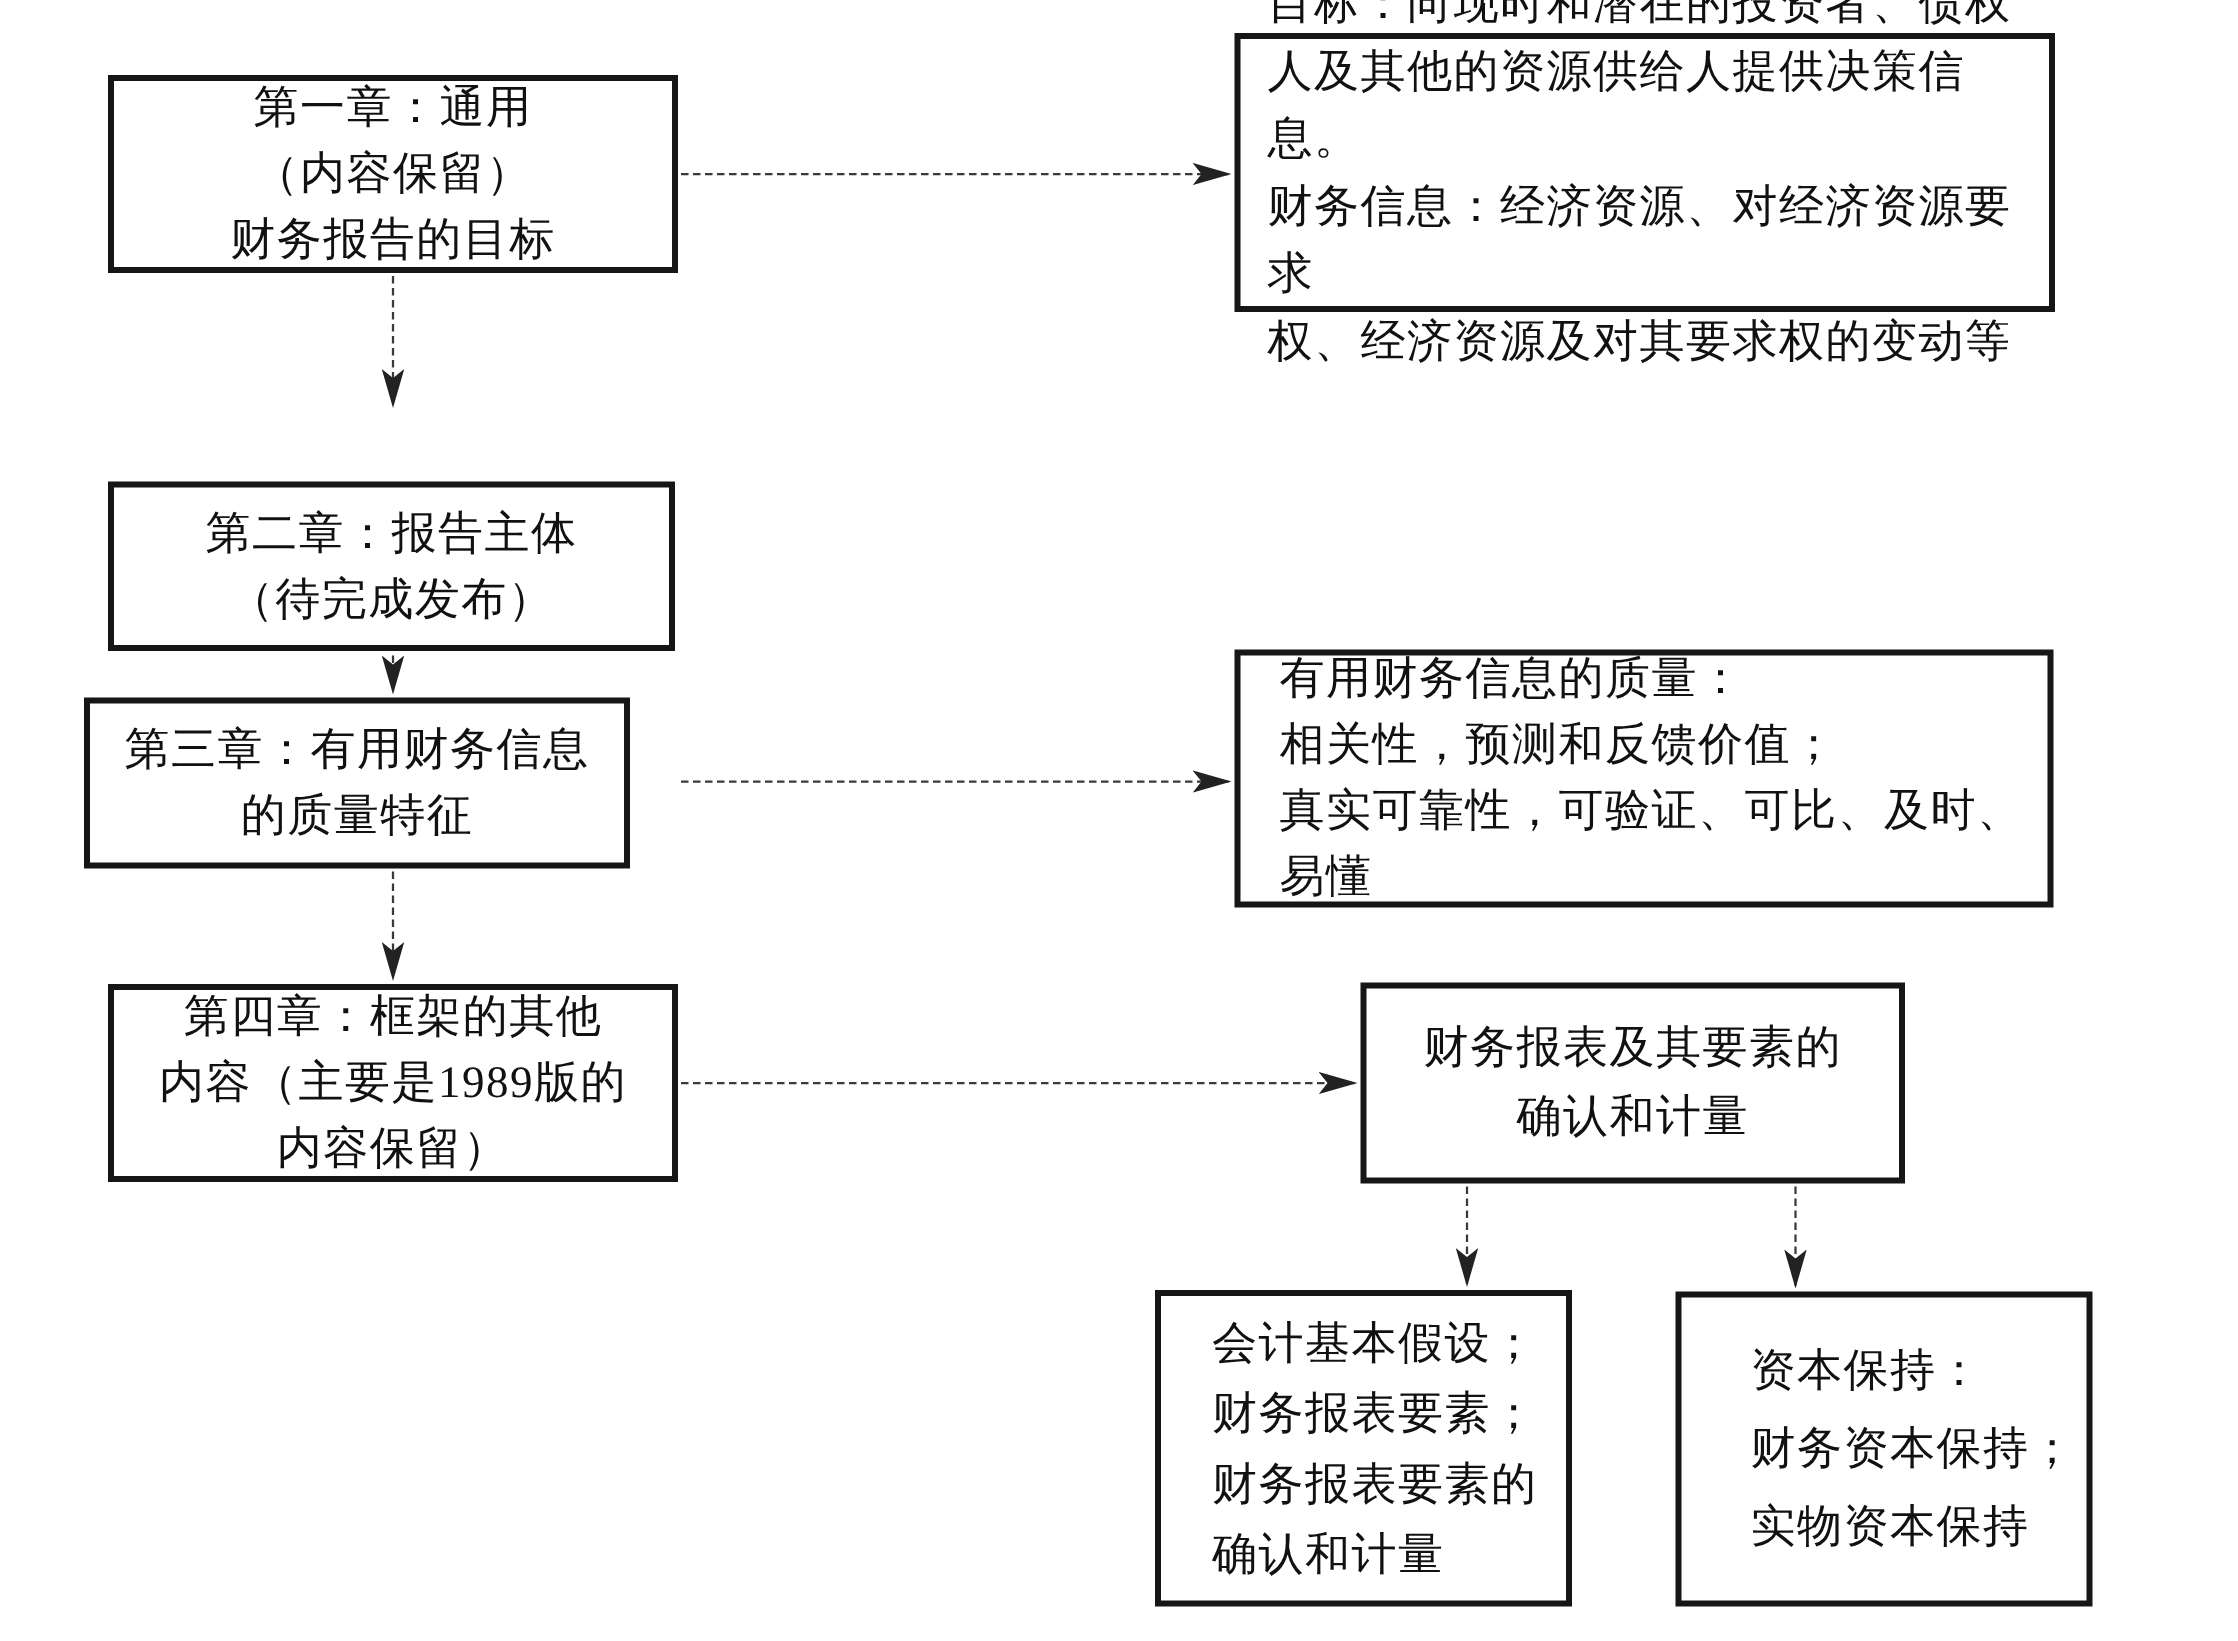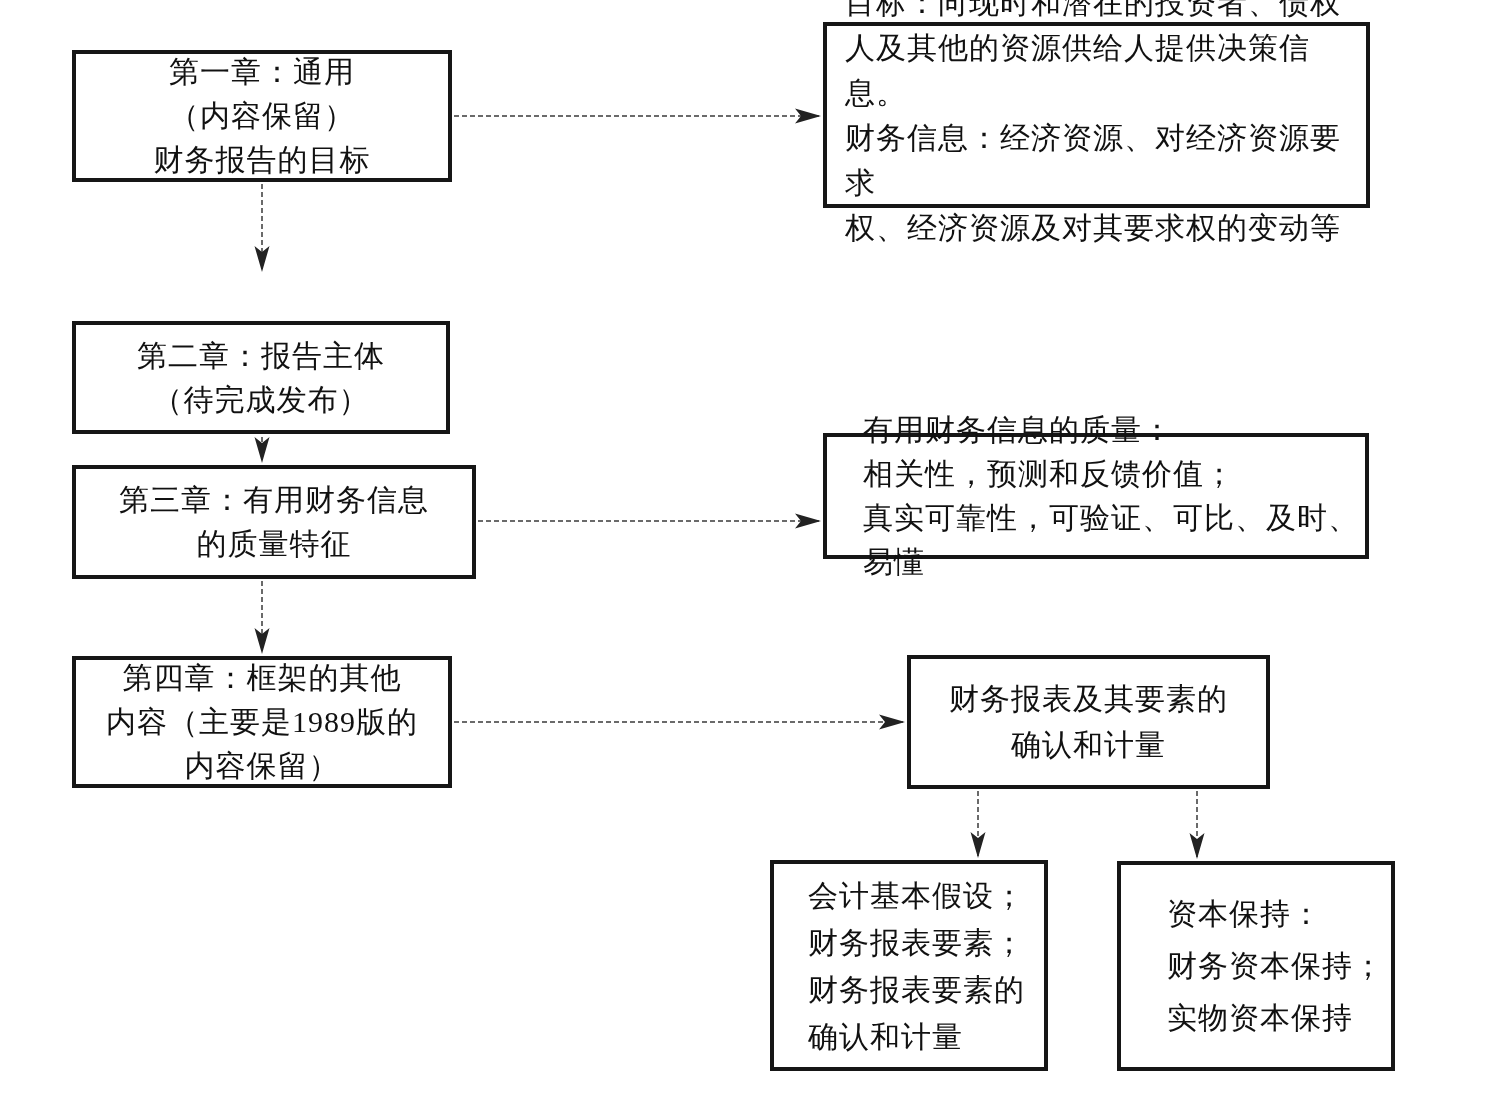--- a/index.html
+++ b/index.html
@@ -45,22 +45,22 @@
     text-align: left;
   }
   .node .line {
     white-space: nowrap;
   }
   
   .n-chapter1    { left: 72px;   top: 50px;   width: 380px; height: 132px; }
   .n-objective   { left: 823px;  top: 22px;   width: 547px; height: 186px; padding: 0 18px; line-height: 45px; }
   .n-objective .line { white-space: normal; }
   .n-chapter2    { left: 72px;   top: 274px;  width: 378px; height: 113px; margin-top: 47px; }
-  .n-chapter3    { left: 72px;   top: 465px;  width: 404px; height: 114px; }
-  .n-quality     { left: 823px;  top: 433px;  width: 546px; height: 126px; padding: 0 14px 0 36px; line-height: 44px; }
+  .n-chapter3    { left: 56px;   top: 465px;  width: 364px; height: 114px; }
+  .n-quality     { left: 823px;  top: 433px;  width: 546px; height: 172px; padding: 0 14px 0 26px; line-height: 44px; }
   .n-chapter4    { left: 72px;   top: 656px;  width: 380px; height: 132px; }
   .n-recognition { left: 907px;  top: 655px;  width: 363px; height: 134px; line-height: 46px; }
   .n-assumptions { left: 770px;  top: 860px;  width: 278px; height: 211px; padding-left: 34px; line-height: 47px; }
   .n-capital     { left: 1105px; top: 861px;  width: 278px; height: 210px; padding-left: 46px; line-height: 52px; margin-left: 12px; }
 </style>
 </head>
 <body>
 
 <div class="canvas">
 

